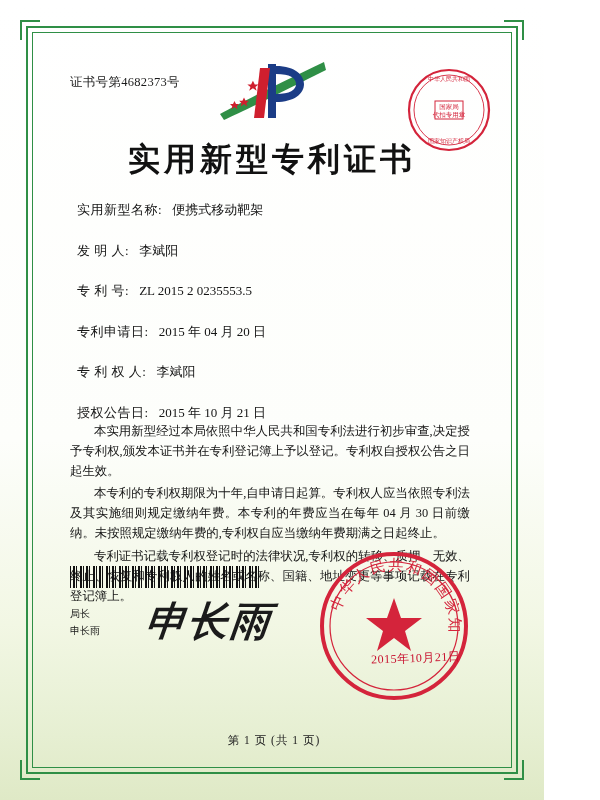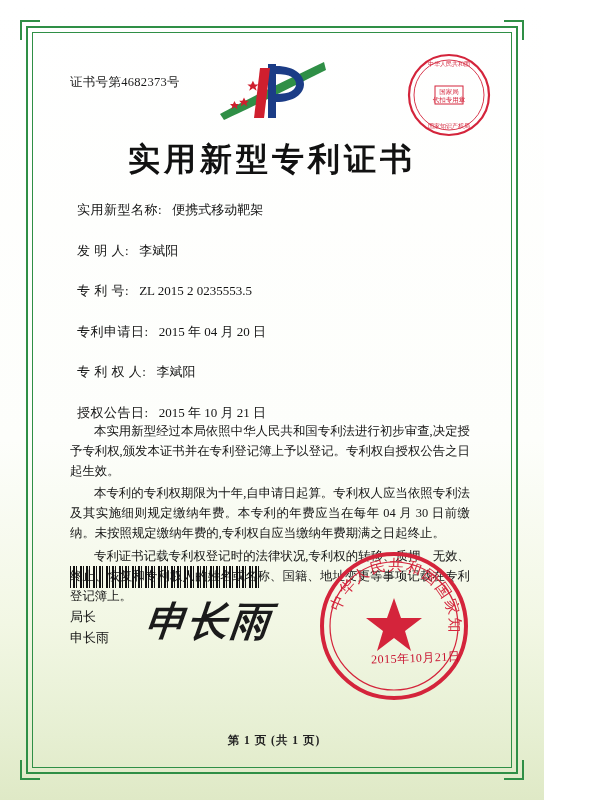--- a/index.html
+++ b/index.html
@@ -72,21 +72,21 @@
     left: 50%;
     top: 10px;
     transform: translateX(-50%);
     width: 120px;
     height: 70px;
   }
 
   .seal-top {
     position: absolute;
     right: 6px;
-    top: 6px;
+    top: 21px;
     width: 86px;
     height: 86px;
   }
 
   .title {
     position: absolute;
     top: 92px;
     left: 0;
     right: 0;
     text-align: center;
@@ -153,21 +153,21 @@
       #111 6px, #111 7px, transparent 7px, transparent 10px,
       #111 10px, #111 12px, transparent 12px, transparent 13px
     );
   }
 
   
   .sig-block {
     position: absolute;
     left: 24px;
     top: 560px;
-    font-size: 13px;
+    font-size: 10px;
     color: #141414;
     line-height: 1.65;
   }
   .handwriting {
     position: absolute;
     left: 100px;
     top: 548px;
     font-size: 40px;
     color: #1b1b1b;
     font-family: "DejaVu Serif", serif;
@@ -197,21 +197,20 @@
 
   .footer {
     position: absolute;
     bottom: 6px;
     left: 4px;
     right: 0;
     text-align: center;
     font-size: 11.5px;
     color: #222;
     letter-spacing: 1px;
-    font-weight: bold;
   }
 </style>
 </head>
 <body>
 
 <div class="page">
 
   <div class="border-outer"></div>
   <div class="border-inner"></div>
   <div class="corner tl"></div>

